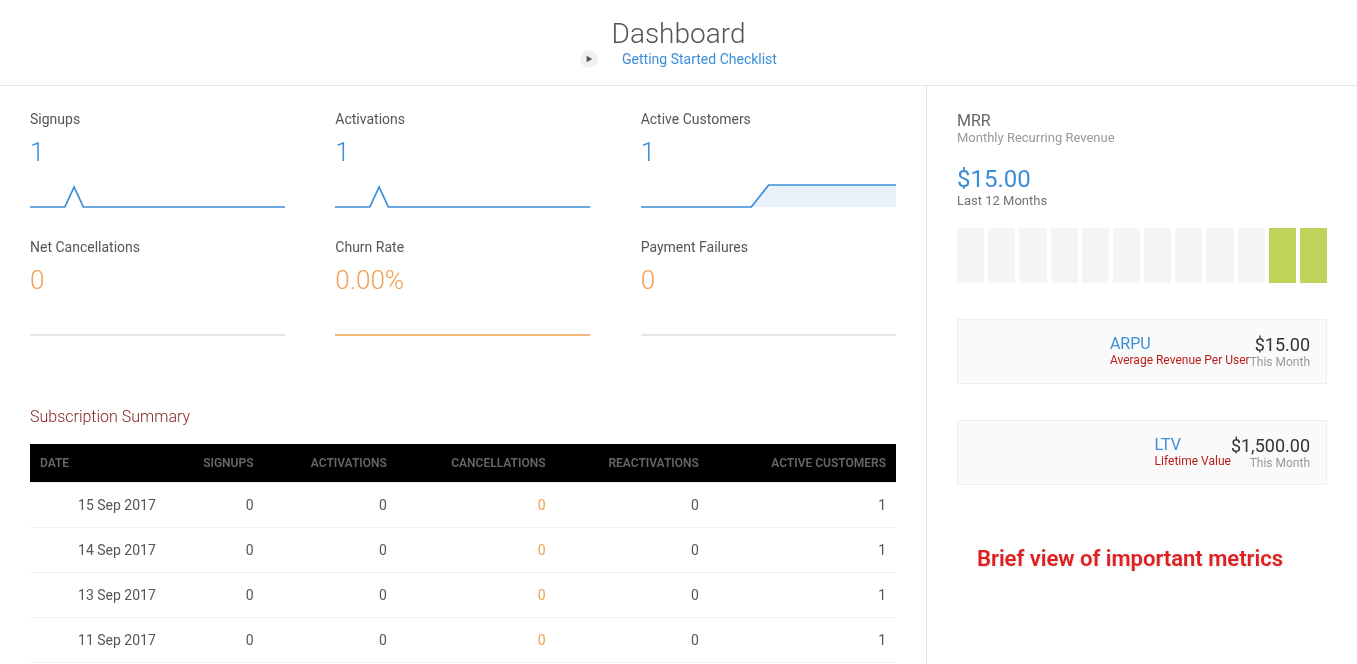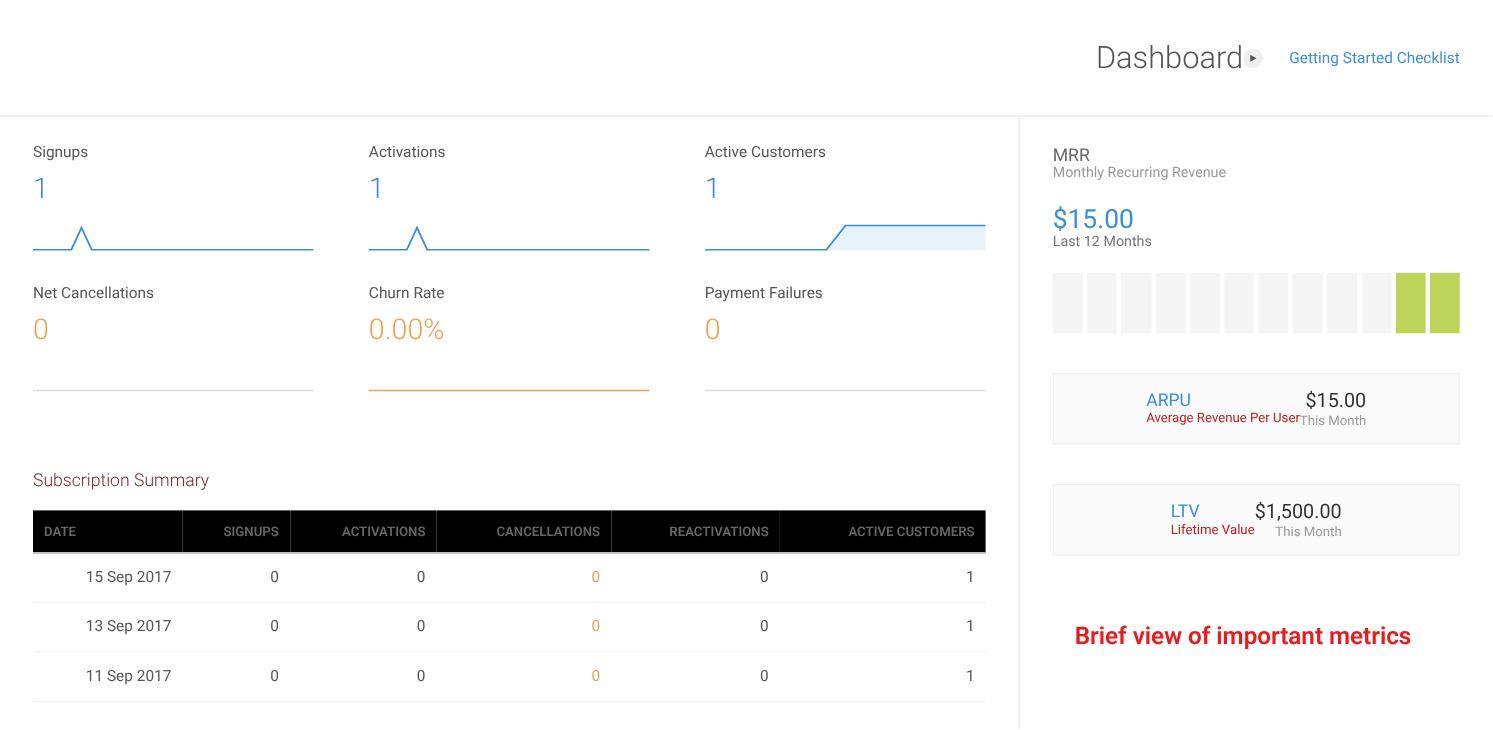--- a/index.html
+++ b/index.html
@@ -1,17 +1,17 @@
 <!DOCTYPE html>
 <html><head>
 <meta charset="utf-8">
 <style>
 * { box-sizing: border-box; margin: 0; padding: 0; }
 body { font-family: -apple-system, BlinkMacSystemFont, "Segoe UI", Roboto, Arial, sans-serif; background: #fff; color: #333; font-size: 14px; }
-.header { display: flex; justify-content: flex-end; align-items: center; padding: 36px 30px; border-bottom: 1px solid #e5e5e5; }
+.header { display: flex; justify-content: flex-end; align-items: center; padding: 17px 30px; border-bottom: 1px solid #e5e5e5; flex-direction: column; }
 .header h1 { font-size: 28px; font-weight: 300; color: #555; }
 .header-link { display: flex; align-items: center; gap: 24px; color: #3b8ed8; text-decoration: none; font-size: 14px; cursor: pointer; }
 .play-icon { width: 18px; height: 18px; border-radius: 50%; background: #f0f0f0; display: flex; align-items: center; justify-content: center; }
 .play-icon svg { width: 8px; height: 8px; }
 .main { display: flex; }
 .left { flex: 1; padding: 25px 30px; border-right: 1px solid #e5e5e5; }
 .right { width: 430px; padding: 25px 30px; }
 .metrics-grid { display: grid; grid-template-columns: repeat(3, 1fr); gap: 30px 50px; margin-bottom: 70px; }
 .metric-card { }
 .metric-label { font-size: 14px; color: #555; margin-bottom: 10px; }
@@ -27,21 +27,21 @@
 tbody td { padding: 14px 10px; text-align: right; border-bottom: 1px solid #f0f0f0; color: #555; }
 tbody td:first-child { text-align: right; }
 .orange-cell { color: #f0a050; }
 .mrr-title { font-size: 16px; color: #666; }
 .mrr-sub { font-size: 13px; color: #999; margin-bottom: 20px; }
 .mrr-value { font-size: 24px; color: #3b8ed8; font-weight: 400; }
 .mrr-period { font-size: 13px; color: #737373; margin-bottom: 20px; }
 .bars { display: flex; gap: 4px; align-items: flex-end; height: 55px; margin-bottom: 30px; }
 .bar { flex: 1; background: #f5f5f5; height: 100%; }
 .bar.active { background: #bdd35a; }
-.stat-box { background: #fafafa; border: 1px solid #eee; padding: 14px 32px; margin-bottom: 8px; display: flex; justify-content: center; align-items: flex-start; margin-top: 36px; }
+.stat-box { background: #fafafa; border: 1px solid #eee; padding: 14px 16px; margin-bottom: 8px; display: flex; justify-content: flex-end; align-items: flex-start; margin-top: 36px; }
 .stat-left-title { font-size: 16px; color: #3b8ed8; }
 .stat-left-sub { font-size: 12px; color: #b91c1c; }
 .stat-right { text-align: right; }
 .stat-right-value { font-size: 18px; color: #333; }
 .stat-right-sub { font-size: 12px; color: #999; }
 .annotation { margin-top: 60px; color: #e02020; font-size: 22px; font-weight: 600; text-shadow: 1px 1px 2px rgba(0,0,0,0.1); line-height: 1.3; padding-left: 20px; }
 </style>
 </head>
 <body>
 
@@ -119,20 +119,28 @@
       <tbody id="tbody">
           <tr>
             <td>15 Sep 2017</td>
             <td>0</td>
             <td>0</td>
             <td class="orange-cell">0</td>
             <td>0</td>
             <td>1</td>
           </tr>
           <tr>
+            <td>14 Sep 2017</td>
+            <td>0</td>
+            <td>0</td>
+            <td class="orange-cell">0</td>
+            <td>0</td>
+            <td>1</td>
+          </tr>
+          <tr>
             <td>13 Sep 2017</td>
             <td>0</td>
             <td>0</td>
             <td class="orange-cell">0</td>
             <td>0</td>
             <td>1</td>
           </tr>
           <tr>
             <td>11 Sep 2017</td>
             <td>0</td>

